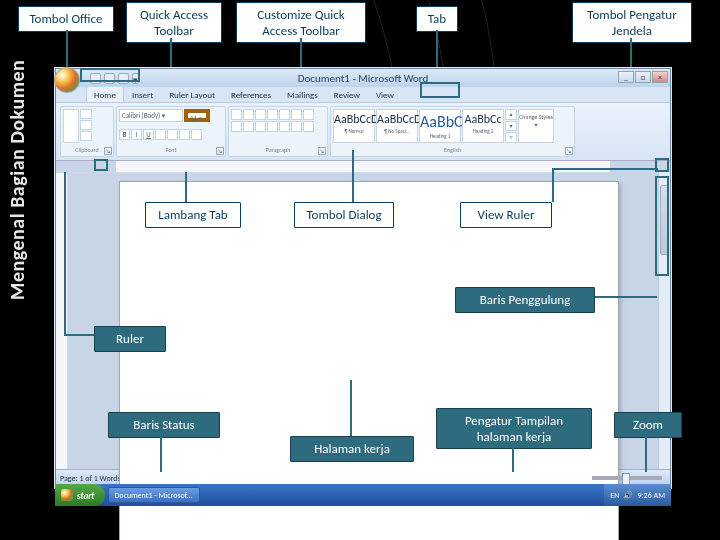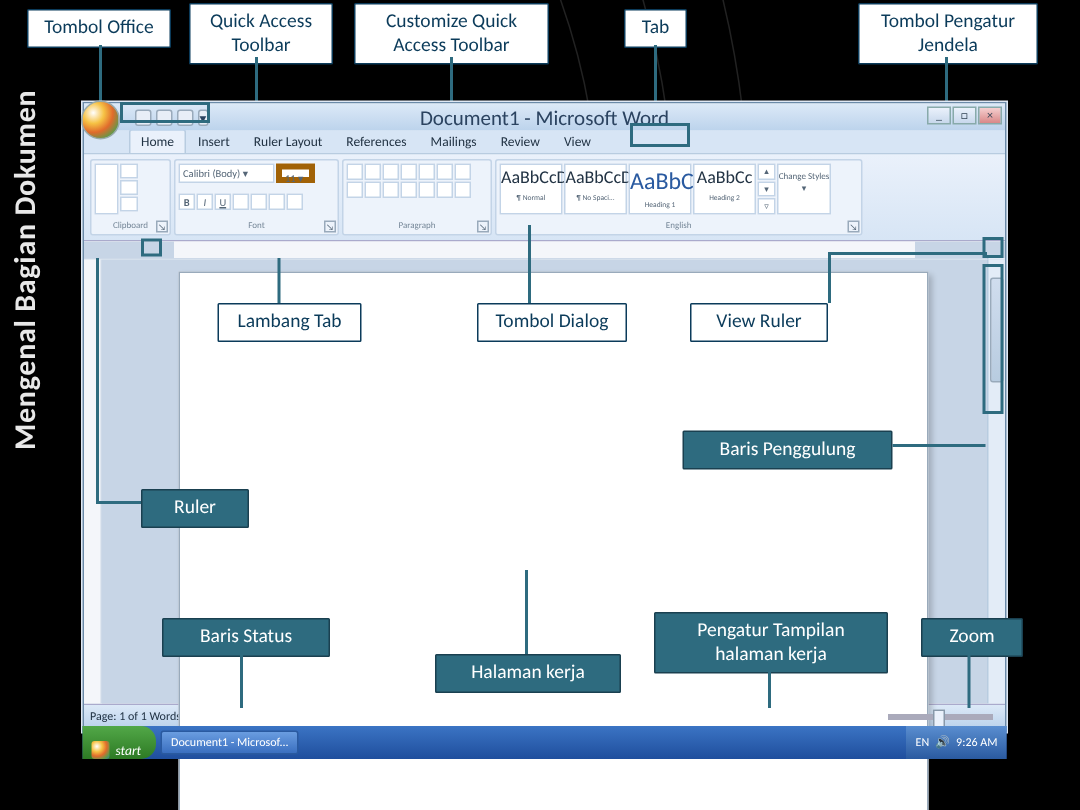--- a/index.html
+++ b/index.html
@@ -89,21 +89,21 @@
   .qat span {
     width: 11px; height: 11px;
     background: #e8eef7;
     border: 1px solid #9ab;
     border-radius: 2px;
   }
   .title-text {
     position: absolute;
     left: 50%;
     transform: translateX(-50%);
-    font-size: 14px;
+    font-size: 11px;
   }
   .win-btns {
     position: absolute; right: 2px; top: 2px;
     display: flex; gap: 1px;
   }
   .win-btns span {
     width: 16px; height: 12px;
     background: linear-gradient(#eaf1fb,#c8d8ec);
     border: 1px solid #8aa;
     font-size: 8px;
@@ -274,23 +274,23 @@
     display: flex;
     align-items: center;
     font-size: 9px;
     color: #fff;
   }
   .start {
     background: linear-gradient(#52a848,#2d7a24);
     height: 100%;
     padding: 0 10px 0 6px;
     border-radius: 0 10px 10px 0;
-    display: flex; align-items: flex-end;
+    display: flex; align-items: center;
     font-style: italic;
-    font-weight: normal;
+    font-weight: bold;
   }
   .start .orb {
     width: 12px; height: 12px;
     background: radial-gradient(circle at 30% 30%, #fff, #f6c244 30%, #e06b2c 55%, #5b9b4a 80%, #3a6fb0);
     border-radius: 2px;
     margin-right: 4px;
   }
   .task-item {
     background: linear-gradient(#6a9de0,#3a6fc0);
     border: 1px solid #2a5aa0;
@@ -462,21 +462,21 @@
   </div>
 </div>
 
 <div class="callout" style="left:80px;top:68px;width:60px;height:14px"></div>
 <div class="callout" style="left:420px;top:82px;width:40px;height:16px"></div>
 <div class="callout" style="left:94px;top:159px;width:14px;height:12px"></div>
 <div class="callout" style="left:655px;top:158px;width:14px;height:14px"></div>
 <div class="callout" style="left:655px;top:176px;width:14px;height:100px"></div>
 
 <div class="label" style="left:145px;top:202px;width:96px">Lambang Tab</div>
-<div class="label" style="left:318px;top:202px;width:100px">Tombol Dialog</div>
+<div class="label" style="left:294px;top:202px;width:100px">Tombol Dialog</div>
 <div class="label" style="left:460px;top:202px;width:92px">View Ruler</div>
 
 <div class="line" style="left:185px;top:172px;width:2px;height:30px"></div>
 <div class="line" style="left:352px;top:150px;width:2px;height:52px"></div>
 <div class="line" style="left:552px;top:168px;width:106px;height:2px"></div>
 <div class="line" style="left:552px;top:168px;width:2px;height:34px"></div>
 
 <div class="label dark" style="left:455px;top:287px;width:140px">Baris Penggulung</div>
 <div class="line" style="left:595px;top:296px;width:62px;height:2px"></div>
 

